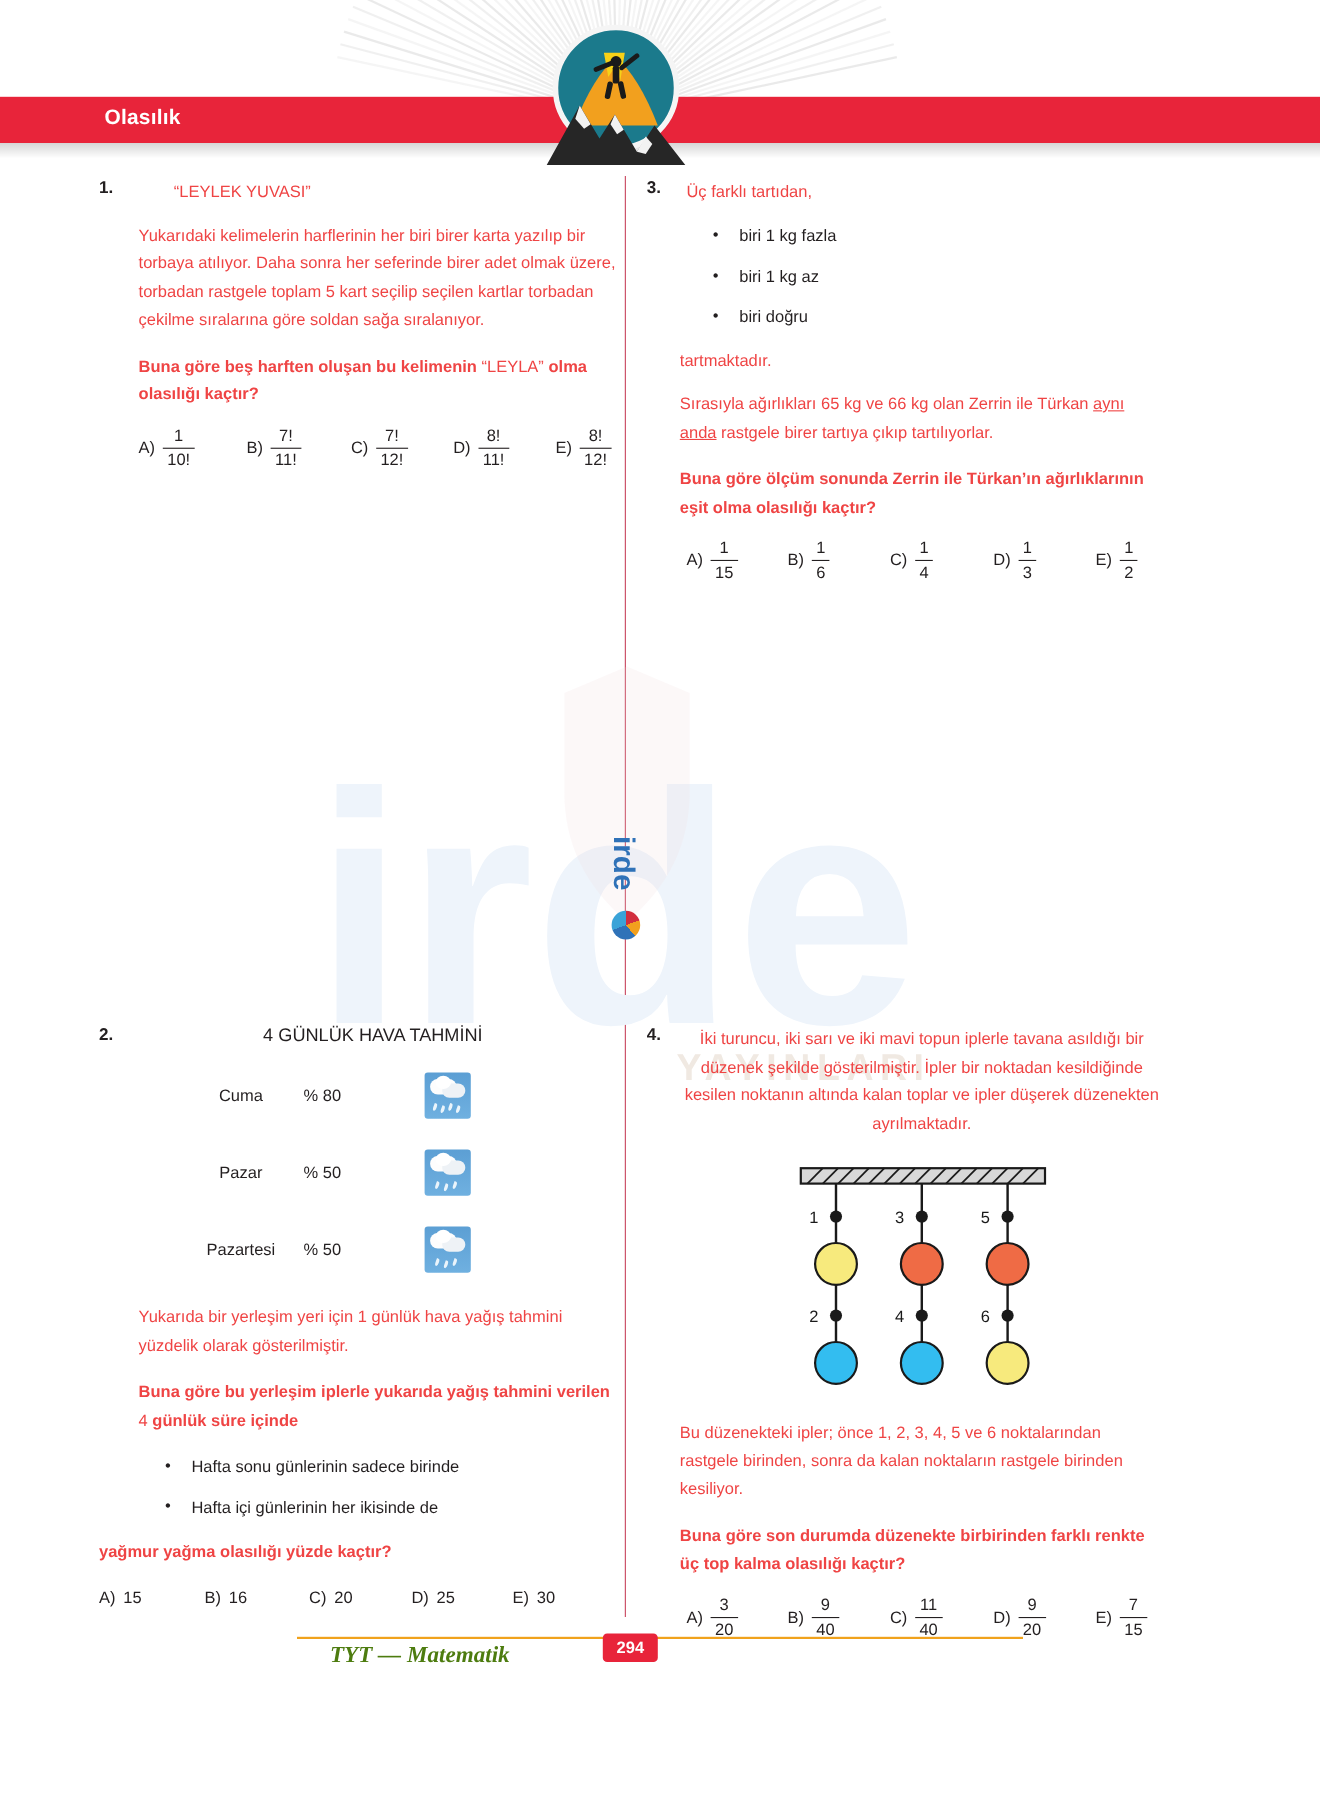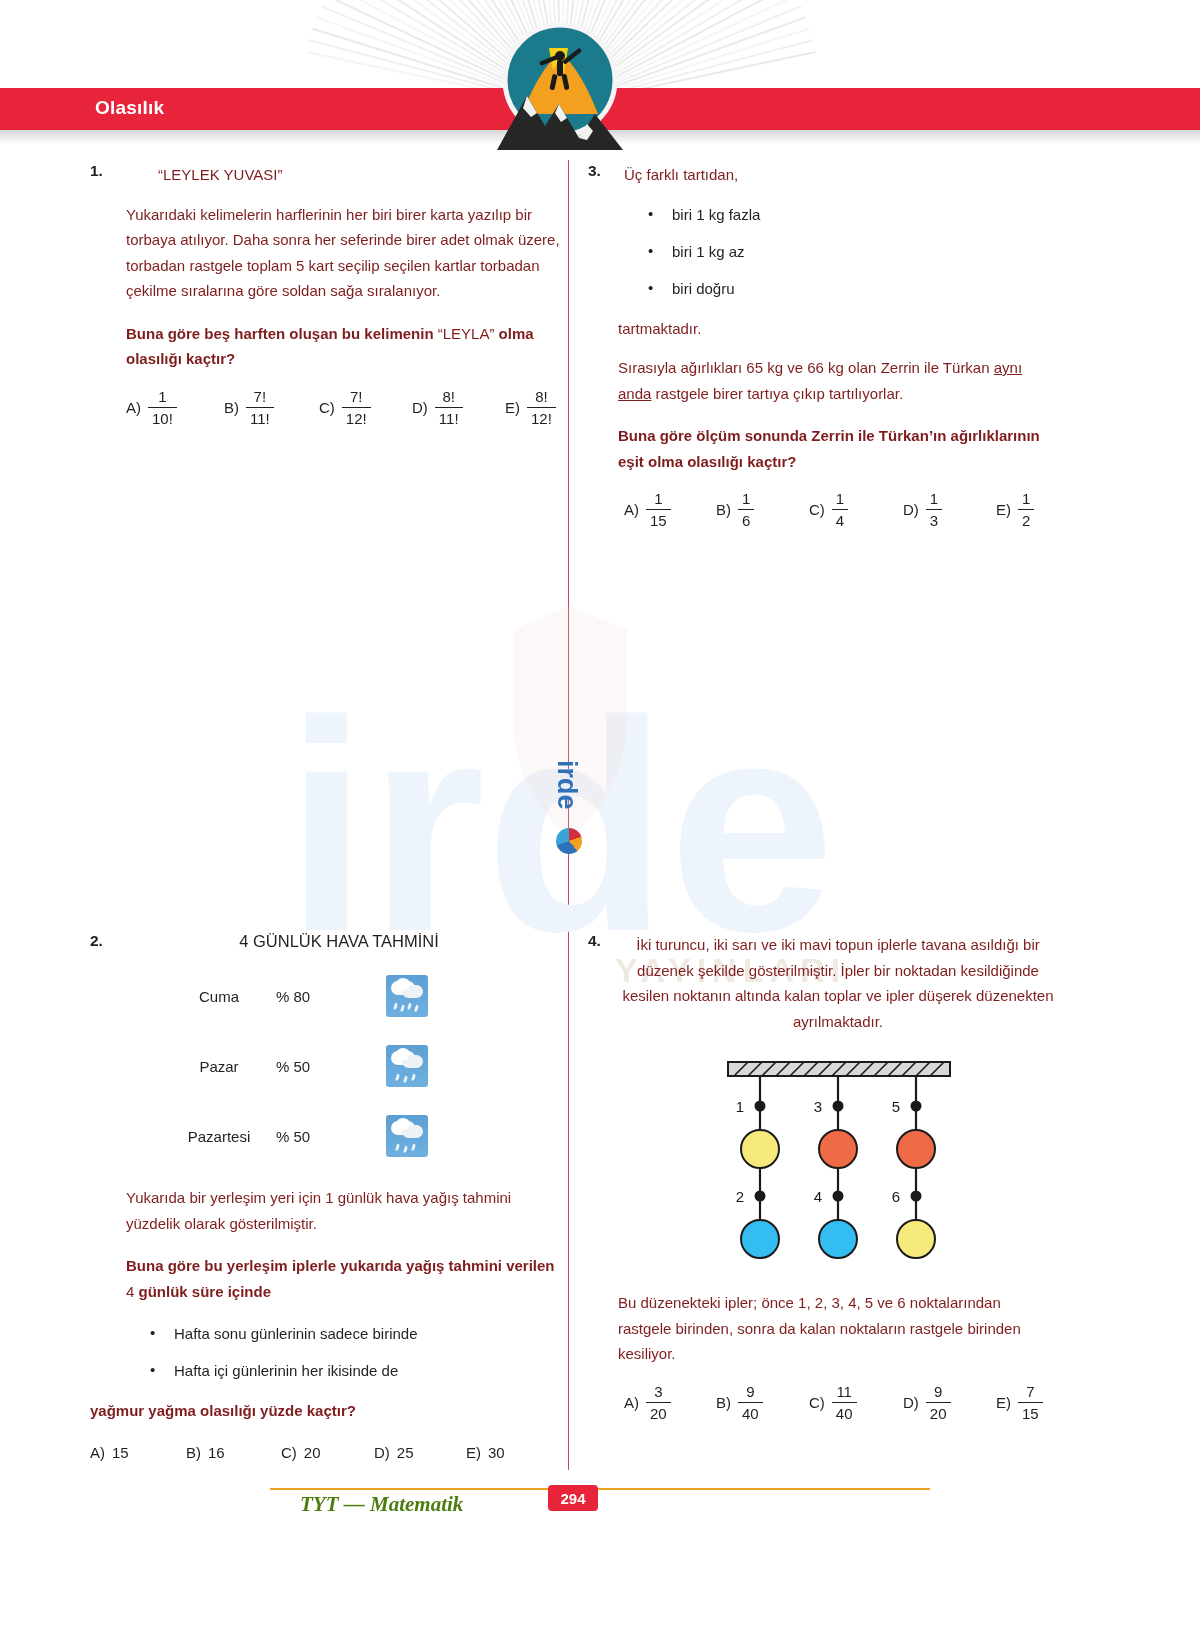--- a/index.html
+++ b/index.html
@@ -86,21 +86,21 @@
   .col-right{ left:588px; width:470px; }
 
   .q{ position:relative; }
   .qnum{
     position:absolute; left:0; top:0;
     font-size:15.5px; font-weight:bold; color:#231f20;
   }
   .qbody{ margin-left:36px; }
 
   p.t{
-    font-size:15px; line-height:25.5px; margin:0 0 17px 0; color:#7f1d1d;
+    font-size:15px; line-height:25.5px; margin:0 0 17px 0; color:#ef4444;
   }
   p.t.b{ font-weight:bold; }
   .u{ text-decoration:underline; }
   .nb{ font-weight:normal; }
 
   ul.bul{ list-style:none; margin:0 0 15px 0; padding:0; }
   ul.bul li{
     font-size:15px; line-height:25px; margin-bottom:12px;
     padding-left:48px; position:relative;
   }
@@ -531,20 +531,21 @@
           <circle cx="208" cy="50" r="5.5" fill="#1a1a1a"></circle>
           <text x="192" y="56" font-family="Liberation Sans, sans-serif" font-size="15" fill="#1a1a1a" text-anchor="end">5</text>
           <circle cx="208" cy="93" r="19" fill="#ef6b45" stroke="#1a1a1a" stroke-width="2"></circle>
           <circle cx="208" cy="140" r="5.5" fill="#1a1a1a"></circle>
           <text x="192" y="146" font-family="Liberation Sans, sans-serif" font-size="15" fill="#1a1a1a" text-anchor="end">6</text>
           <circle cx="208" cy="183" r="19" fill="#f7ea7d" stroke="#1a1a1a" stroke-width="2"></circle>
         </svg>
       </div>
 
       <p class="t">Bu düzenekteki ipler; önce 1, 2, 3, 4, 5 ve 6 noktalarından rastgele birinden, sonra da kalan noktaların rastgele birinden kesiliyor.</p>
+      <p class="t b">Buna göre son durumda düzenekte birbirinden farklı renkte üç top kalma olasılığı kaçtır?</p>
 
       <div class="ans" style="margin-top:14px; margin-left:6px;">
         <div class="opt" style="width:92px;">
           <span class="lbl">A)</span>
           <span class="frac">
             <span class="num">3</span>
             <span class="den">20</span>
           </span>
         </div>
         <div class="opt" style="width:93px;">

